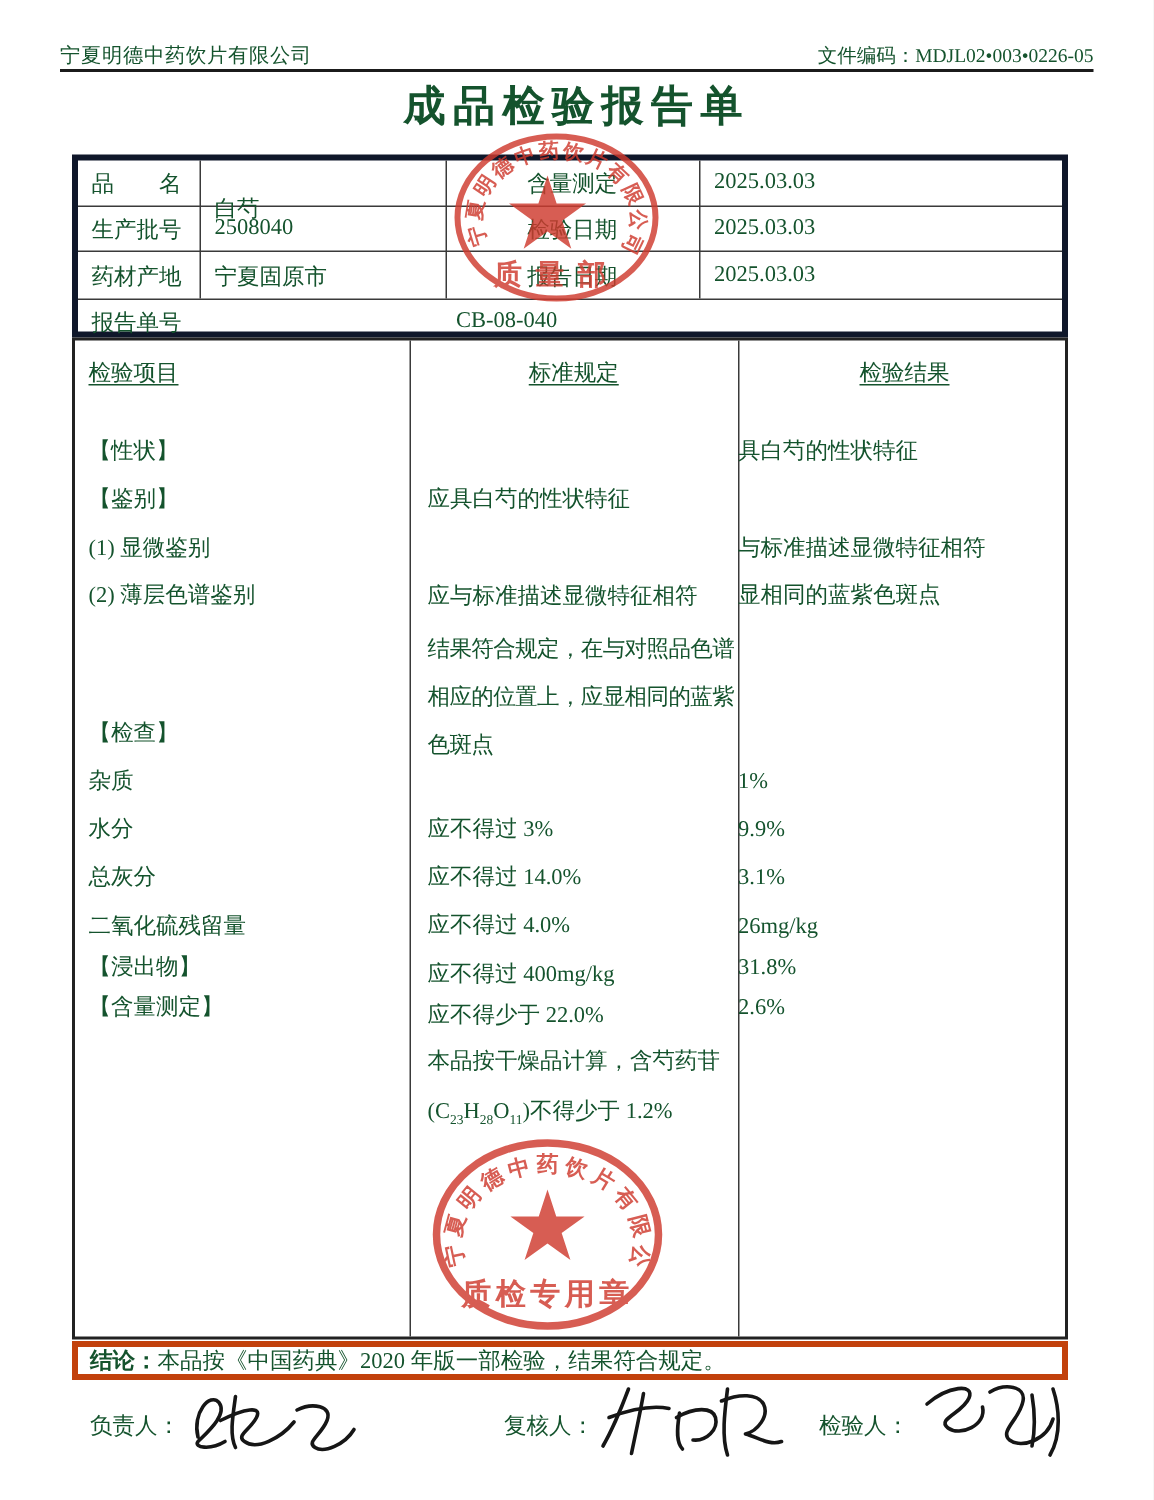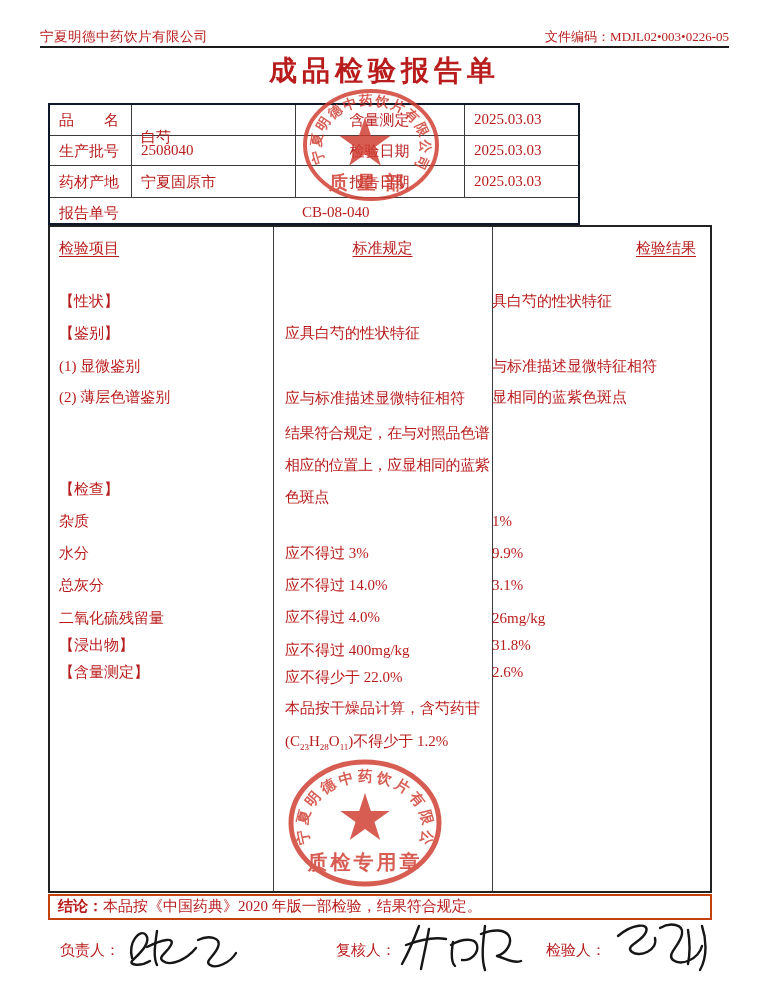--- a/index.html
+++ b/index.html
@@ -1,53 +1,53 @@
 <!DOCTYPE html>
 <html><head>
 <meta charset="utf-8">
 <style>
   * { margin:0; padding:0; box-sizing:border-box; }
   body { background:#e8e8e8; font-family:"Liberation Serif","DejaVu Serif",serif; }
-  .page { position:relative; width:769px; height:1000px; background:#ffffff; overflow:hidden; color:#b91c1c;text-decoration:underline; }
+  .page { position:relative; width:769px; height:1000px; background:#ffffff; overflow:hidden; color:#14532d;text-decoration:underline; }
 
   
   .hdr-company { position:absolute; left:40px; top:28px; font-size:13.5px; letter-spacing:.5px; }
   .hdr-code    { position:absolute; right:40px; top:28px; font-size:13px; }
   .hdr-rule    { position:absolute; left:40px; top:46px; width:689px; height:2px; background:#1b1b1b; }
   .doc-title   { position:absolute; left:0; top:52px; width:769px; text-align:center;
                  font-size:28px; font-weight:bold; letter-spacing:5px; }
 
   
-  .info-table { position:absolute; left:48px; top:103px; width:532px; height:122px;
-                border:2px solid #0f172a; }
+  .info-table { position:absolute; left:48px; top:103px; width:664px; height:122px;
+                border:4px solid #0f172a; }
   .hline { position:absolute; left:0; width:100%; height:1px; background:#3a3a3a; }
   .vline { position:absolute; top:0; width:1px; background:#3a3a3a; }
   .cell  { position:absolute; font-size:15px; white-space:nowrap; }
 
   
   .main-table { position:absolute; left:48px; top:225px; width:664px; height:668px;
                 border:2px solid #222; }
   .main-table .col-div1 { position:absolute; left:223px; top:0; width:1px; height:100%; background:#3a3a3a; }
   .main-table .col-div2 { position:absolute; left:442px; top:0; width:1px; height:100%; background:#3a3a3a; }
   .mth { position:absolute; top:12px; font-size:15px; text-decoration:underline; text-underline-offset:3px; }
   .mth.h1 { left:9px; }
   .mth.h2 { left:223px; width:219px; text-align:center; }
-  .mth.h3 { left:424px; width:222px; text-align:right; }
+  .mth.h3 { left:442px; width:222px; text-align:center; }
   .mrow { position:absolute; left:0; width:664px; display:grid; grid-template-columns:223px 219px 222px;
           font-size:15px; line-height:24px; }
   .mrow .c1 { padding-left:9px; }
   .mrow .c2 { padding-left:12px; padding-right:2px;margin-top:32px; }
   .mrow .c3 { }
   .mrow.wrap2 .c2 { line-height:32px; letter-spacing:-0.4px; }
   .mrow.wrap3 .c2 { line-height:33px; }
   sub { font-size:9px; }
 
   
   .conclusion { position:absolute; left:48px; top:894px; width:664px; height:26px;
-                border:2px solid #c2410c; font-size:15px; line-height:21px; padding-left:8px; white-space:nowrap; }
+                border:4px solid #c2410c; font-size:15px; line-height:21px; padding-left:8px; white-space:nowrap; }
   .conclusion .lab { font-weight:bold; }
 
   
   .sig-label { position:absolute; font-size:15px; }
   .sig-svg   { position:absolute; }
   .sig-svg path { fill:none; stroke:#161616; stroke-width:2.4; stroke-linecap:round; stroke-linejoin:round; }
 
   
   .stamp { position:absolute; opacity:.82; }
   .stamp text { fill:#cf3a2e; font-family:"Liberation Serif","DejaVu Serif",serif; font-weight:bold; }

